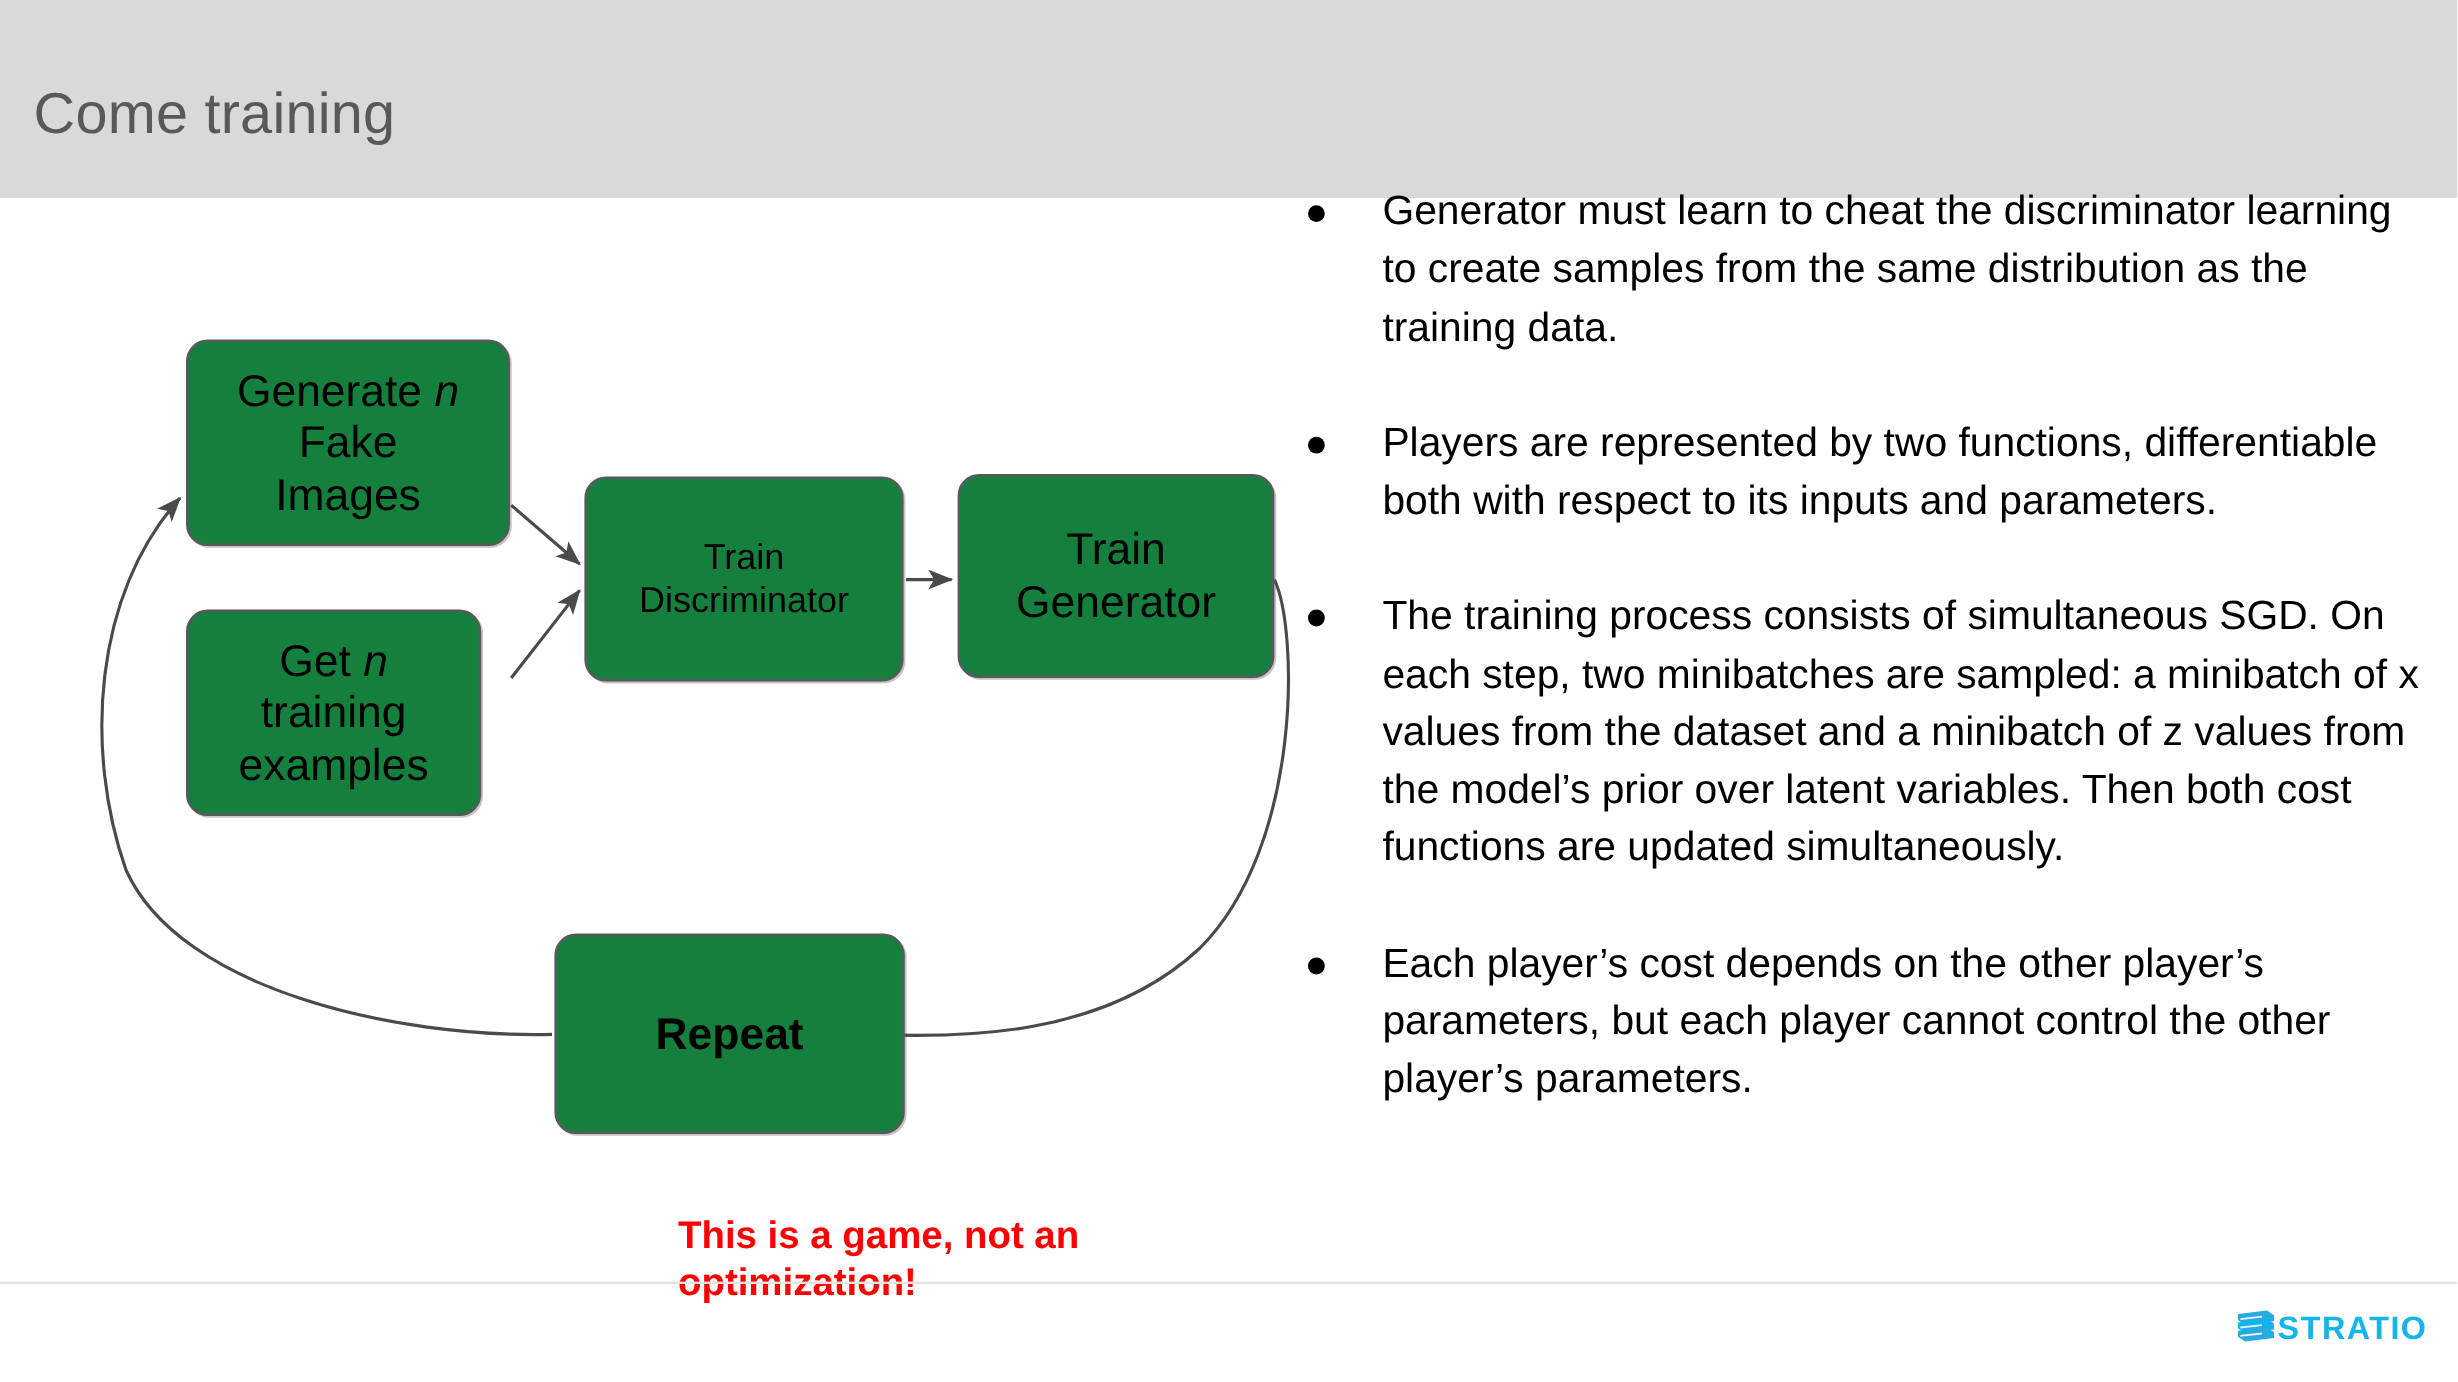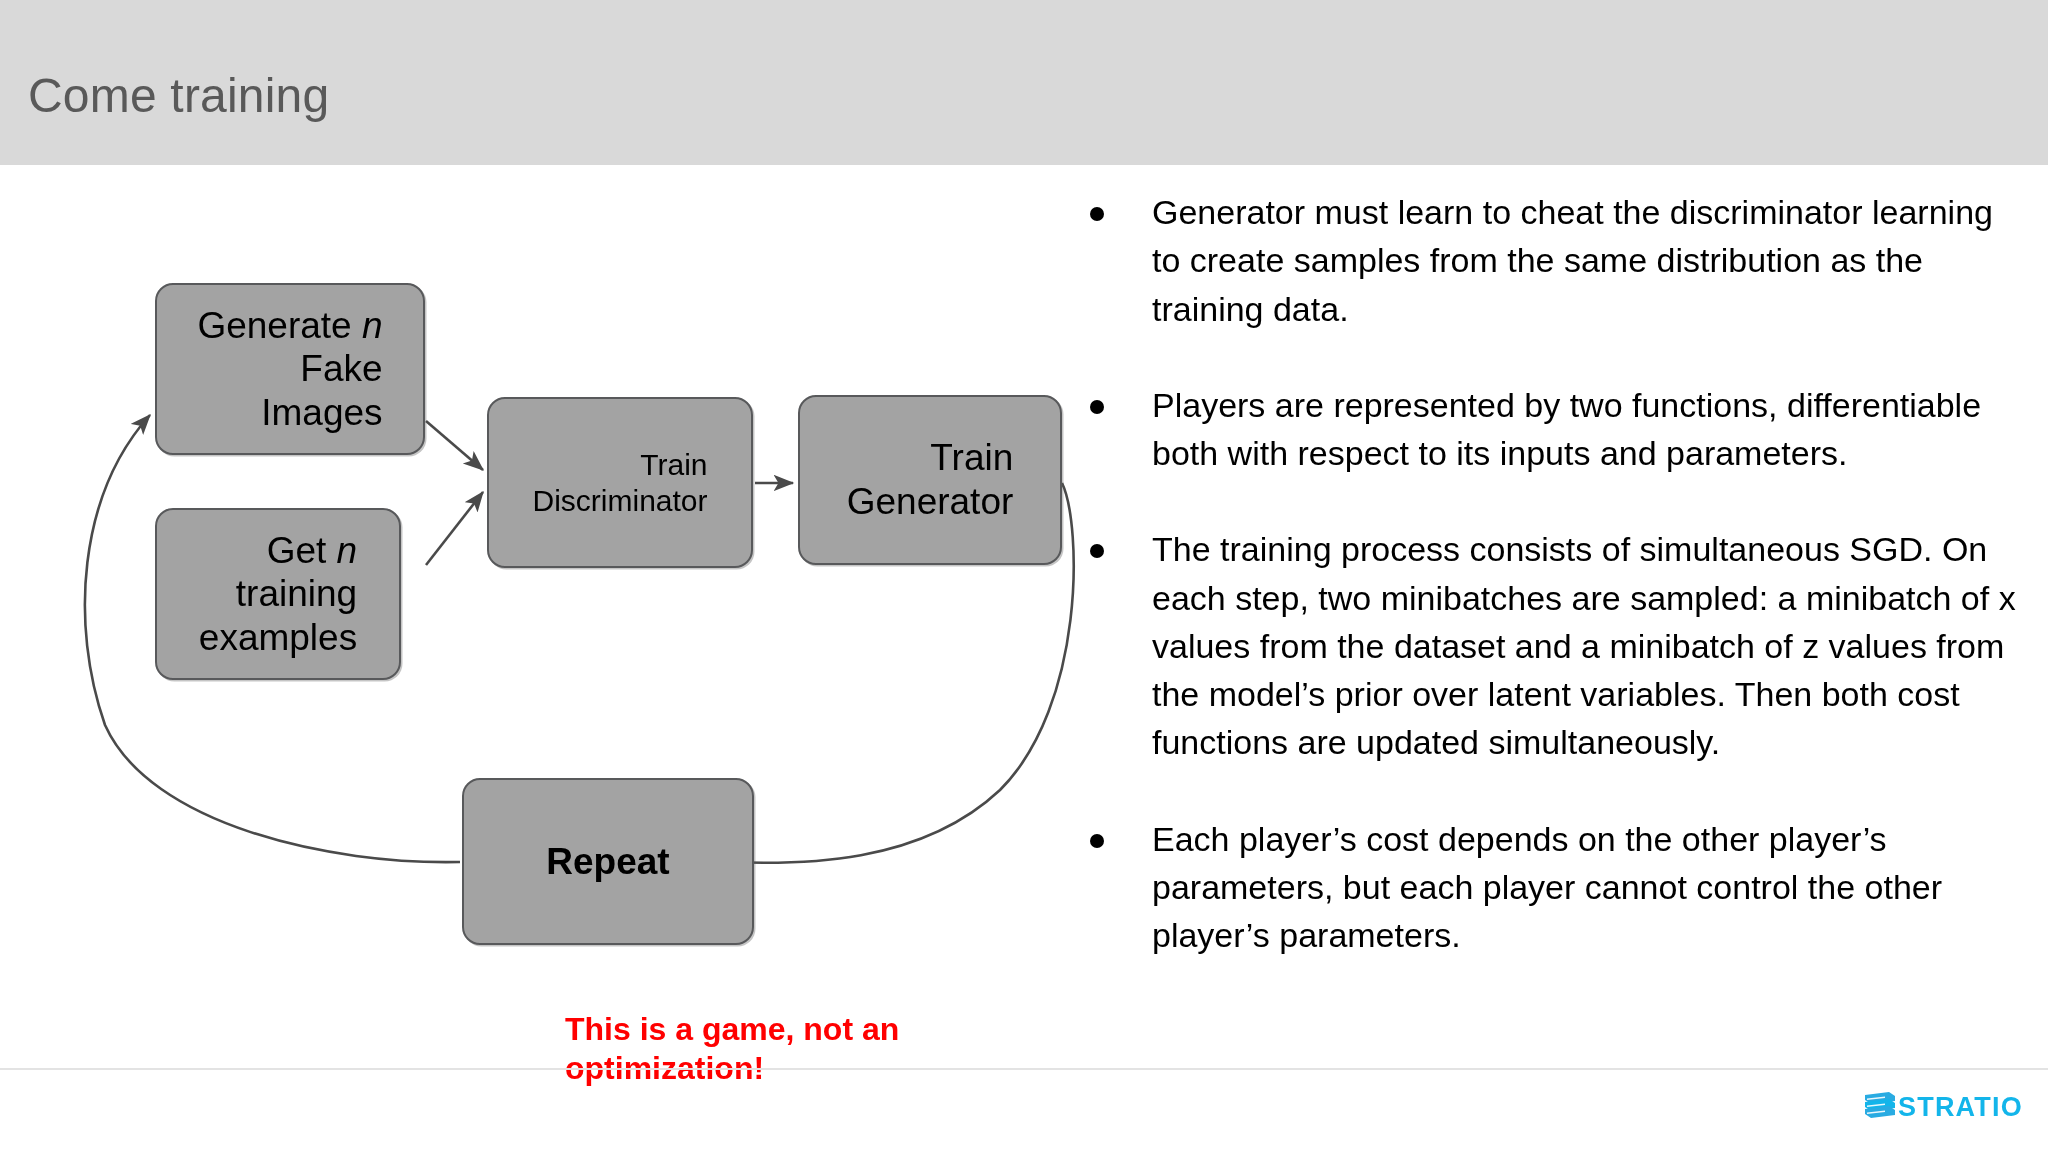--- a/index.html
+++ b/index.html
@@ -44,28 +44,28 @@
     width: 1090px;
     height: 905px;
   }
   #diagram-svg {
     position: absolute;
     left: 0;
     top: 0;
   }
   .flow-box {
     position: absolute;
-    background: #a3a3a3;
+    background: #15803d;
     border: 2px solid #58595b;
     border-radius: 18px;
     box-sizing: border-box;
     display: flex;
     align-items: center;
     justify-content: center;
-    text-align: right;
+    text-align: center;
     color: #000000;
     line-height: 1.18;
     box-shadow: 1.5px 1.5px 0 rgba(90,90,90,0.35);
   }
   .flow-box span { display: block; padding: 0 8px; }
 
   #box-generate  { left: 155px; top: 118px; width: 270px; height: 172px; font-size: 37px; }
   #box-get       { left: 155px; top: 343px; width: 246px; height: 172px; font-size: 37px; }
   #box-discrim   { left: 487px; top: 232px; width: 266px; height: 171px; font-size: 30px; }
   #box-generator { left: 798px; top: 230px; width: 264px; height: 170px; font-size: 37px; }
@@ -86,21 +86,20 @@
   #bullets {
     position: absolute;
     left: 1090px;
     top: 152px;
     width: 940px;
   }
   .bullet-row {
     display: flex;
     align-items: flex-start;
     margin-bottom: 48px;
-    margin-top: 36px;
   }
   .bullet-dot {
     flex: 0 0 auto;
     width: 14px;
     height: 14px;
     border-radius: 50%;
     background: #000000;
     margin-top: 19px;
     margin-right: 48px;
   }

